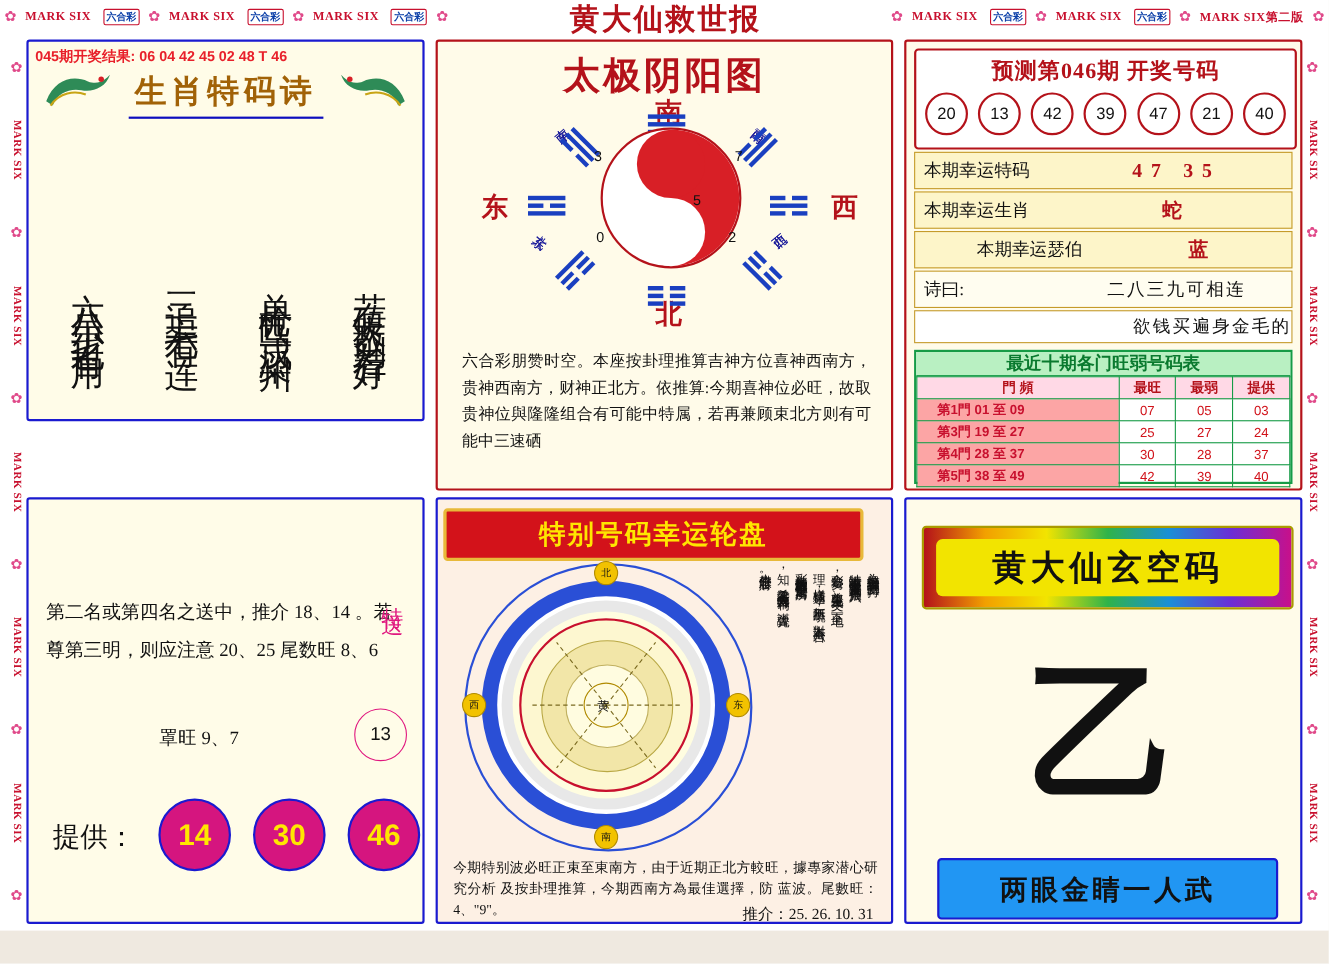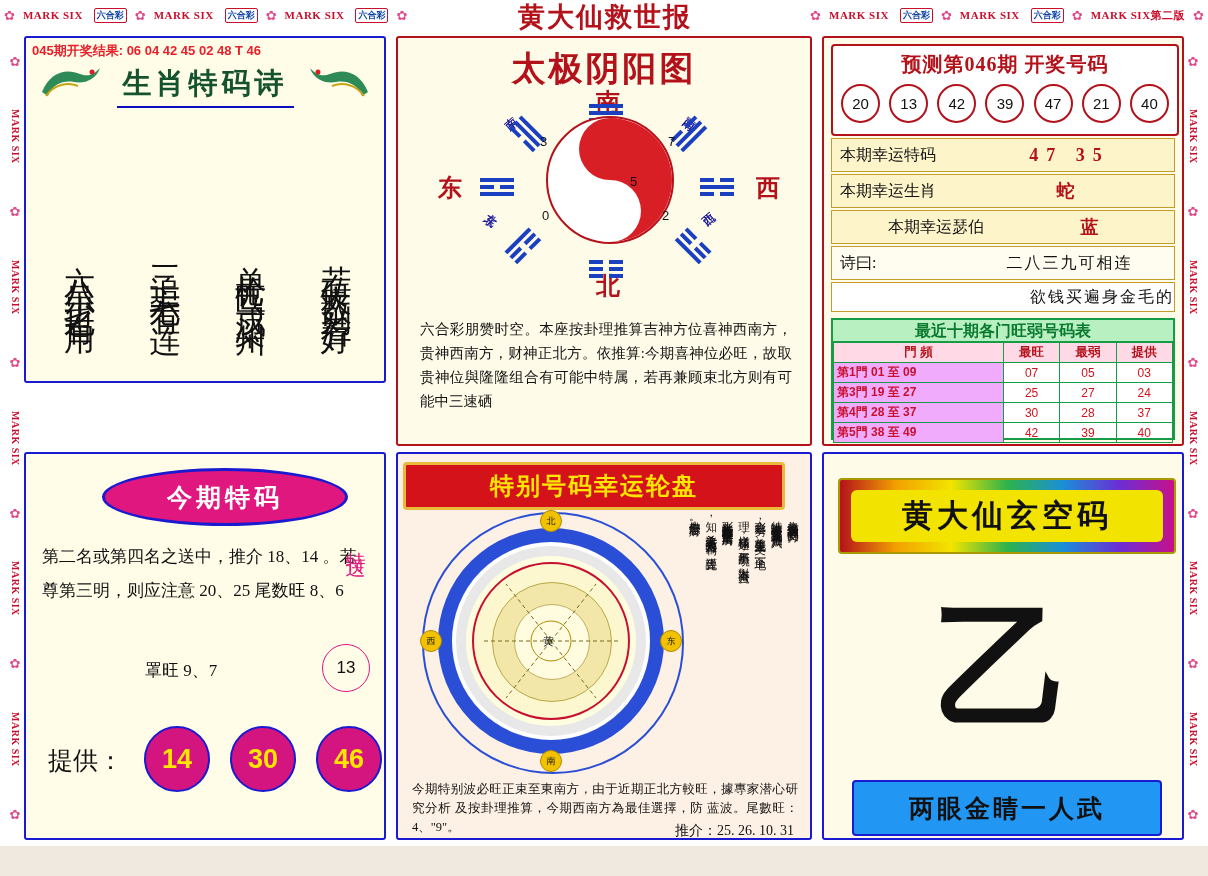--- a/index.html
+++ b/index.html
@@ -78,21 +78,21 @@
     position:absolute;left:6px;top:4px;width:350px;
     font-size:13px;font-weight:bold;color:#e8202a;
     font-family:"Liberation Sans",sans-serif;letter-spacing:0;
   }
   .zodiac-head{
     position:absolute;left:0;top:26px;width:100%;text-align:center;
   }
   .zodiac-head .t{
     display:inline-block;
     font-family:"Liberation Serif",serif;font-size:29px;font-weight:bold;
-    color:#14532d;letter-spacing:4px;
+    color:#a16207;letter-spacing:4px;
     border-bottom:2px solid #0d0dbe;padding:0 6px 2px 6px;
   }
   .dragon{
     position:absolute;top:24px;width:62px;height:38px;
   }
   .dragon.l{left:14px;}
   .dragon.r{right:14px;}
   .poem{
     position:absolute;left:10px;top:76px;width:342px;height:324px;
     display:flex;flex-direction:row-reverse;justify-content:space-around;
@@ -218,21 +218,21 @@
     font-family:"Liberation Sans",sans-serif;font-size:12px;
   }
   table.t10 th{
     background:#ffd9e6;color:#b4121a;font-weight:bold;
     border:1px solid #169b46;height:17px;font-size:12.5px;
   }
   table.t10 td{
     border:1px solid #169b46;text-align:center;height:15px;color:#d1121a;
   }
   table.t10 td.k{
-    background:#f0abfc;color:#c8102e;font-weight:bold;text-align:left;padding-left:3px;
+    background:#fca5a5;color:#c8102e;font-weight:bold;text-align:left;padding-left:18px;
   }
 
   
   #p-special{
     left:0;top:420px;width:362px;height:388px;
     background:#fffce8;border:2px solid #1a1ad0;border-radius:3px;
   }
   .oval{
     position:absolute;left:76px;top:14px;width:240px;height:52px;
     border-radius:50%;background:#e0177f;border:3px solid #1a1ad0;
@@ -624,21 +624,20 @@
             <td>42</td>
             <td>39</td>
             <td>40</td>
           </tr>
         </tbody>
           </table>
       </div>
     </div>
 
     <div class="panel" id="p-special">
-      <div class="oval">今期特码</div>
       <div class="sp-text">第二名或第四名之送中，推介 18、14 。若尊第三明，则应注意 20、25 尾数旺  8、6</div>
       <div class="sp-text" style="top:200px;text-align:center;width:250px;left:30px;">罩旺   9、7</div>
       <div class="ts">特送</div>
       <div class="circle13">13</div>
       <div class="provide">提供：</div>
       <div class="pballs">
         <div class="pball">14</div>
         <div class="pball">30</div>
         <div class="pball">46</div>
       </div>

